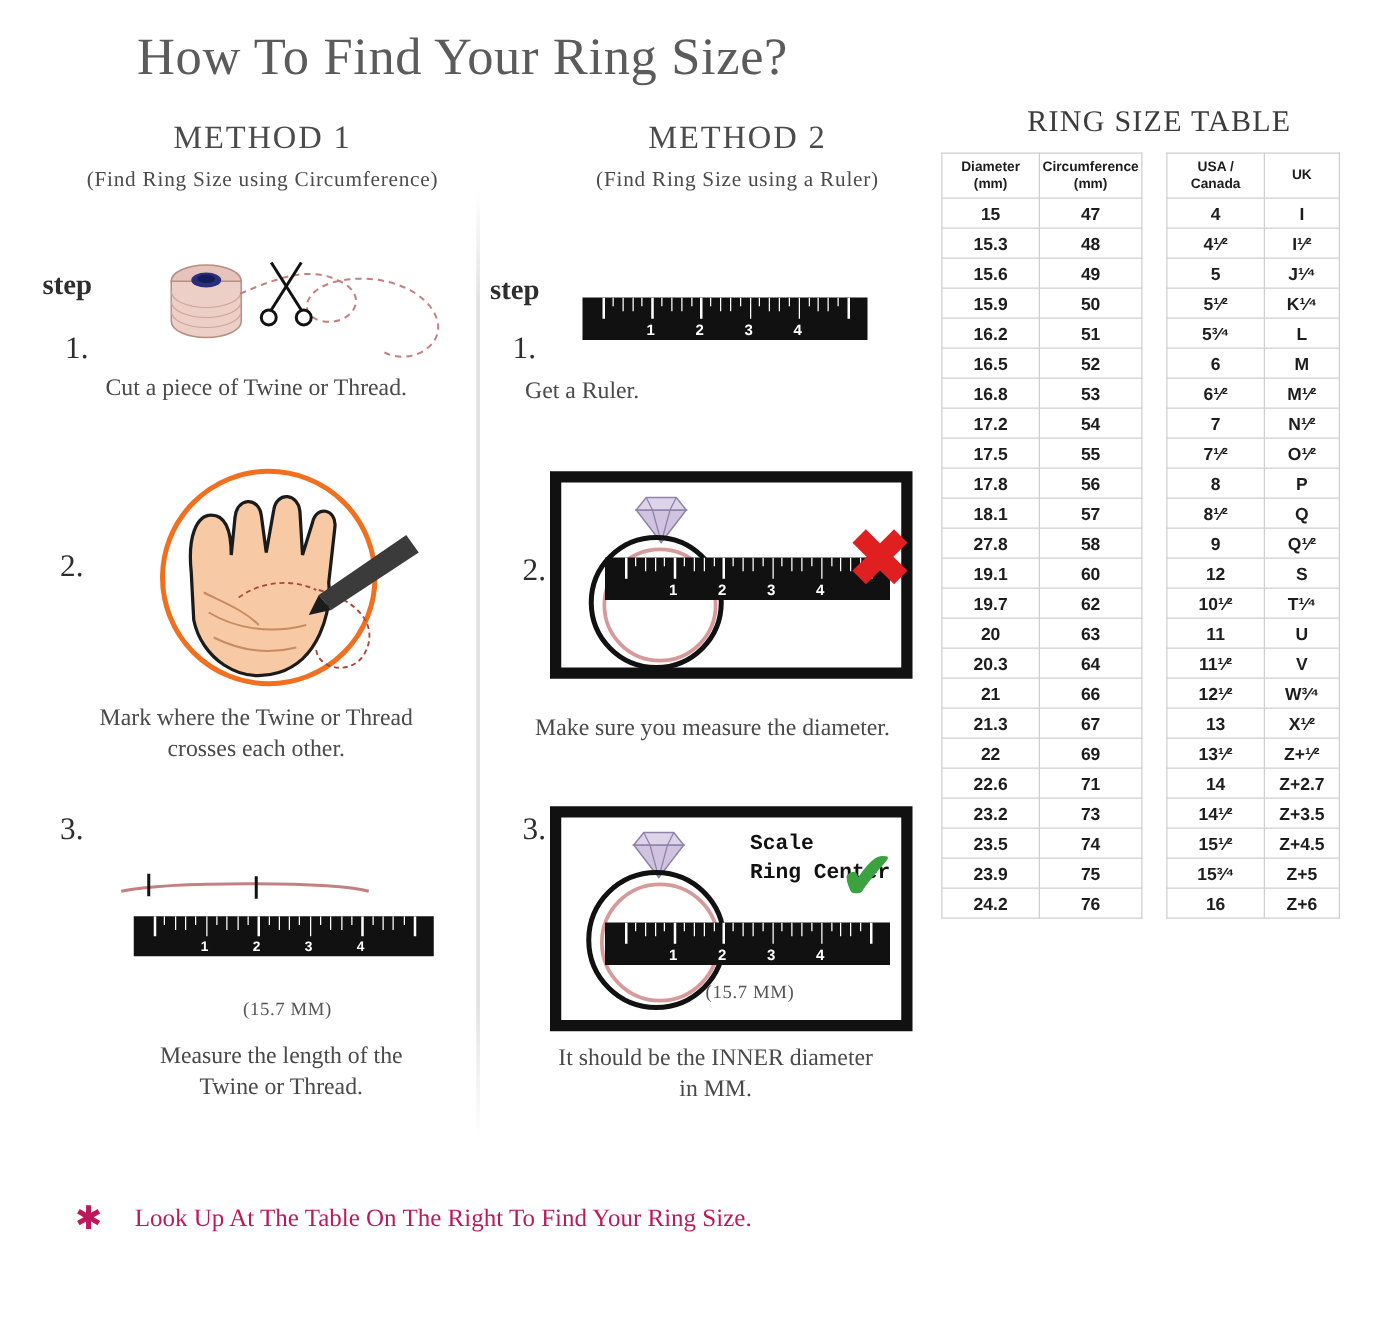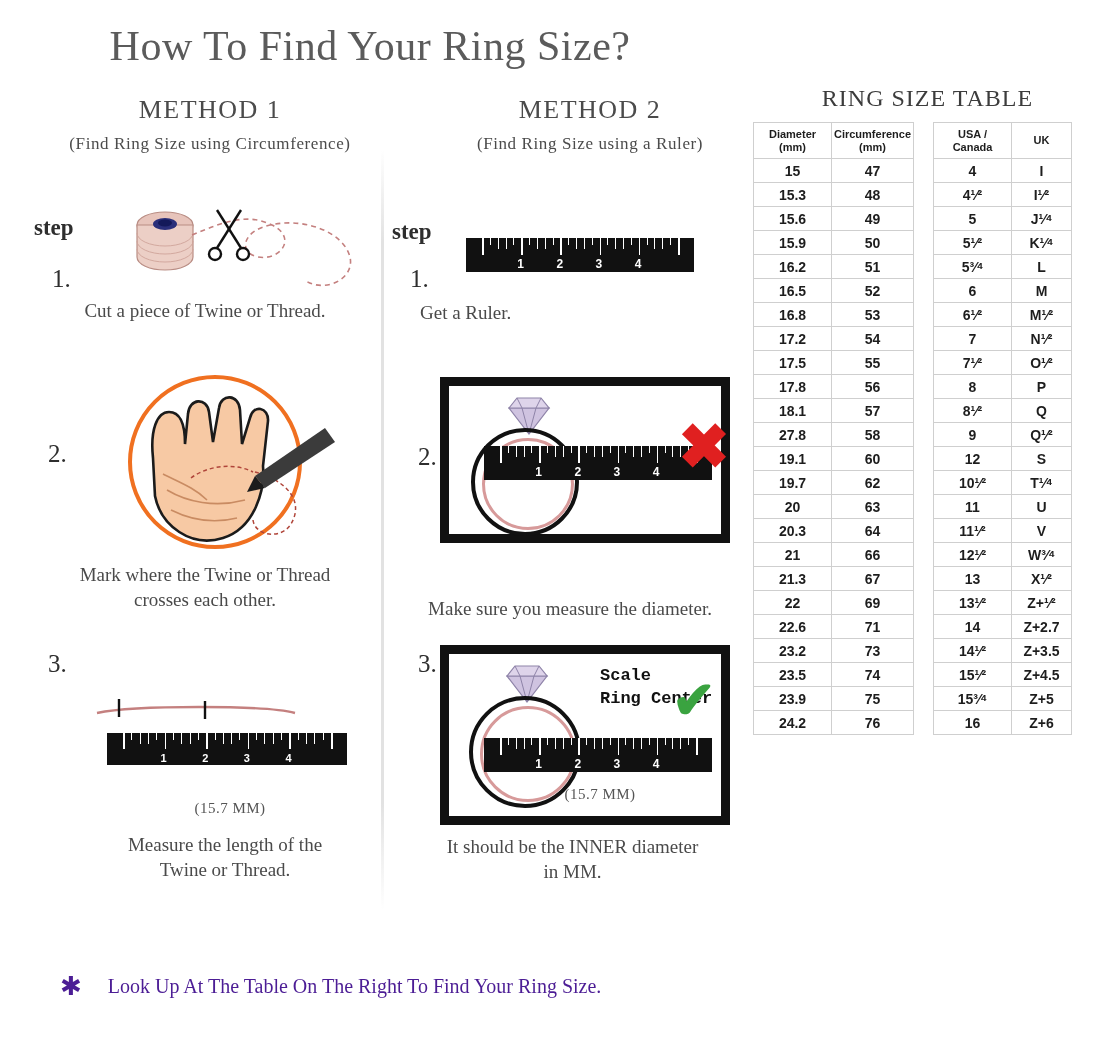--- a/index.html
+++ b/index.html
@@ -181,24 +181,24 @@
   }
   .size-table td { font-size: 14px; }
   .col-d  { width: 78px; }
   .col-c  { width: 82px; }
   .col-gap{ width: 20px; border: none !important; background: #fff; }
   .col-u  { width: 78px; }
   .col-k  { width: 60px; }
 
   .footnote {
     position: absolute;
-    bottom: 60px;
+    bottom: 72px;
     left: 60px;
     font-size: 20px;
-    color: #4c1d95;
+    color: #be185d;
   }
   .footnote .star {
     font-size: 26px;
     margin-right: 26px;
     vertical-align: -2px;
   }
 
   
   .twine-wrap { position: absolute; left: 120px; top: 195px; width: 250px; height: 105px; }
   .hand-wrap { position: absolute; left: 95px; top: 370px; width: 300px; height: 200px; }
@@ -411,21 +411,21 @@
     <div class="tick" style="left: 196.32px; height: 11.22px; width: 1px;"></div>
     <div class="tick" style="left: 204.16px; height: 7.48px; width: 1px;"></div>
     <div class="tick" style="left: 212px; height: 17px; width: 1.6px;"></div>
     <div class="lbl" style="left: 51.2px; font-size: 12px;">1</div>
     <div class="lbl" style="left: 90.4px; font-size: 12px;">2</div>
     <div class="lbl" style="left: 129.6px; font-size: 12px;">3</div>
     <div class="lbl" style="left: 168.8px; font-size: 12px;">4</div>
   </div>
 <div class="x-mark" style="left:678px; top:410px;">✖</div>
 
-<div class="caption" style="top:596px; left:395px; width:350px;">Make sure you measure the diameter.</div>
+<div class="caption" style="top:570px; left:395px; width:350px;">Make sure you measure the diameter.</div>
 
 <div class="step-num" style="top:650px; left:418px;">3.</div>
 <div class="photo-box" id="box3" style="left:440px; top:645px; width:290px; height:180px;">
   <svg width="272" height="162" viewBox="0 0 272 162" style="position:absolute;left:0;top:0;">
     <g>
       <path d="M58 22 L98 22 L78 48 Z" fill="#cfc3e0" stroke="#8e83a8" stroke-width="1.2"></path>
       <path d="M58 22 L66 12 L90 12 L98 22 Z" fill="#ded4ea" stroke="#8e83a8" stroke-width="1.2"></path>
       <line x1="66" y1="12" x2="71" y2="22" stroke="#8e83a8" stroke-width="1"></line>
       <line x1="90" y1="12" x2="85" y2="22" stroke="#8e83a8" stroke-width="1"></line>
       <line x1="71" y1="22" x2="78" y2="48" stroke="#8e83a8" stroke-width="1"></line>

